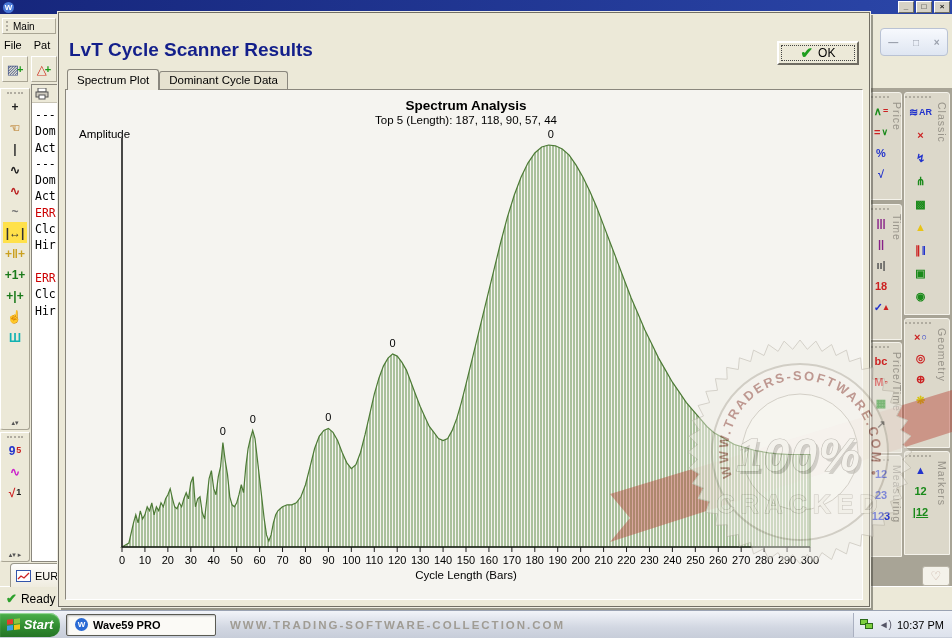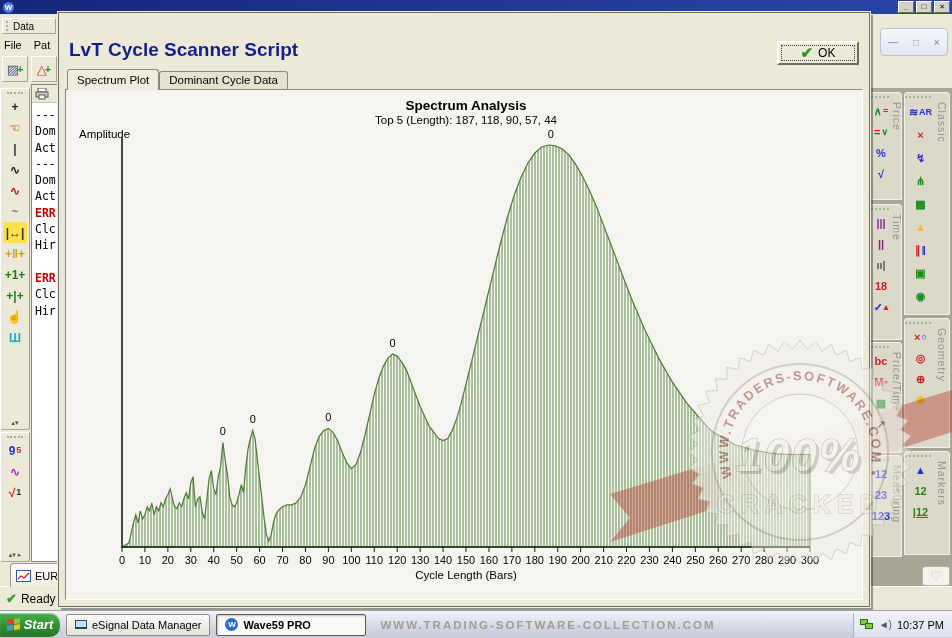--- a/index.html
+++ b/index.html
@@ -28,21 +28,21 @@
   .grip{width:60%;border-top:2px dotted #b0aca0;margin:3px 0 2px 0;}
   .tool-btn{width:24px;height:21px;display:flex;align-items:center;justify-content:center;font-size:12px;font-weight:bold;cursor:default;line-height:1;}
   .tool-btn .g2{font-size:9px;margin-left:1px;}
   .tool-sep{width:20px;border-top:1px solid #b6b2a4;margin:2px 0;}
   .mini-scroll{margin-top:auto;margin-bottom:2px;font-size:7px;color:#555;display:flex;gap:4px;}
 
   
   #log-strip{position:absolute;left:31px;top:84px;width:31px;height:478px;background:#fff;border:1px solid #8a877d;border-right:none;z-index:1;overflow:hidden;}
   #log-toolbar{height:18px;background:#ece9d8;border-bottom:1px solid #c9c5b5;display:flex;align-items:center;padding-left:3px;}
   #log-lines{padding:4px 0 0 3px;font-family:"DejaVu Sans Mono",monospace;font-size:11.5px;line-height:16.3px;white-space:nowrap;}
-  .log-err{color:#cc0000;font-weight:bold;}
+  .log-err{color:#cc0000;font-weight:normal;}
 
   
   #right-region{position:absolute;left:866px;top:88px;width:86px;height:500px;background:#a8a496;z-index:1;}
   .panel{position:absolute;background:#dcd8ca;border:1px solid #f4f2ea;border-radius:3px 3px 0 0;z-index:2;display:flex;flex-direction:column;}
   .panel .pbody{flex:1;display:flex;}
   .panel .icons{flex:1;display:flex;flex-direction:column;align-items:center;justify-content:flex-start;gap:1px;padding-top:1px;}
   .panel .icons .tool-btn{width:20px;height:20px;font-size:11px;}
   .vlabel{writing-mode:vertical-rl;font-size:10.5px;color:#98948a;padding:2px 1px 0 0;letter-spacing:1px;}
   #panel-price{left:870px;top:92px;width:32px;height:108px;}
   #panel-time{left:870px;top:204px;width:32px;height:136px;}
@@ -109,21 +109,21 @@
   <span class="logo">W</span>
   <span id="win-controls">
     <span class="winbtn">_</span>
     <span class="winbtn">□</span>
     <span class="winbtn">×</span>
   </span>
 </div>
 
 <div id="main-toolbar-caption">
   <span class="hgrip"></span>
-  <span>Data</span>
+  <span>Main</span>
 </div>
 <div id="menubar">
   <span>File</span>
   <span>Pat</span>
 </div>
 <div id="top-toolbar">
     <span class="tb-btn">
       <span style="color: rgb(68, 85, 136);">▨</span>
       <span class="g2" style="color: rgb(26, 154, 26);">+</span>
     </span>
@@ -378,21 +378,21 @@
     <polyline points="2,9 5,6 8,8 13,3" fill="none" stroke="#cc2222" stroke-width="1.3"></polyline>
   </svg>
   <span>EUR</span>
 </div>
 <div id="status-bar">
   <span class="chk">✔</span>
   <span>Ready</span>
 </div>
 
 <div id="dialog">
-  <div id="dlg-heading">LvT Cycle Scanner Script</div>
+  <div id="dlg-heading">LvT Cycle Scanner Results</div>
   <div id="ok-button">
     <span class="chk">✔</span>
     <span>OK</span>
   </div>
   <div id="dlg-tabs">
     <div class="tab active">Spectrum Plot</div>
     <div class="tab">Dominant Cycle Data</div>
   </div>
   <div id="chart-panel">
     <svg id="spectrum-svg" width="796" height="509" viewBox="0 0 796 509">
@@ -495,24 +495,20 @@
 <div id="taskbar">
   <div id="start-button">
     <span class="flag">
         <i class="f1"></i>
         <i class="f2"></i>
         <i class="f3"></i>
         <i class="f4"></i>
       </span>
     <span>Start</span>
   </div>
-  <div class="taskbtn">
-    <span class="mini-monitor"></span>
-    <span>eSignal Data Manager</span>
-  </div>
   <div class="taskbtn active">
     <span class="wlogo">W</span>
     <span>Wave59 PRO</span>
   </div>
   <span id="tb-watermark">WWW.TRADING-SOFTWARE-COLLECTION.COM</span>
   <div id="tray">
     <span class="tray-net">
         <i class="n1"></i>
         <i class="n2"></i>
       </span>

